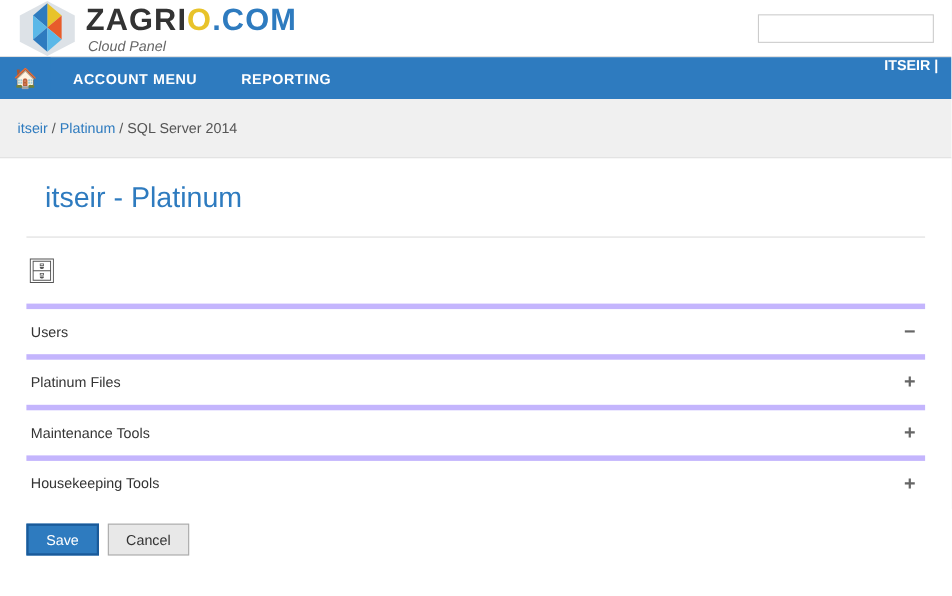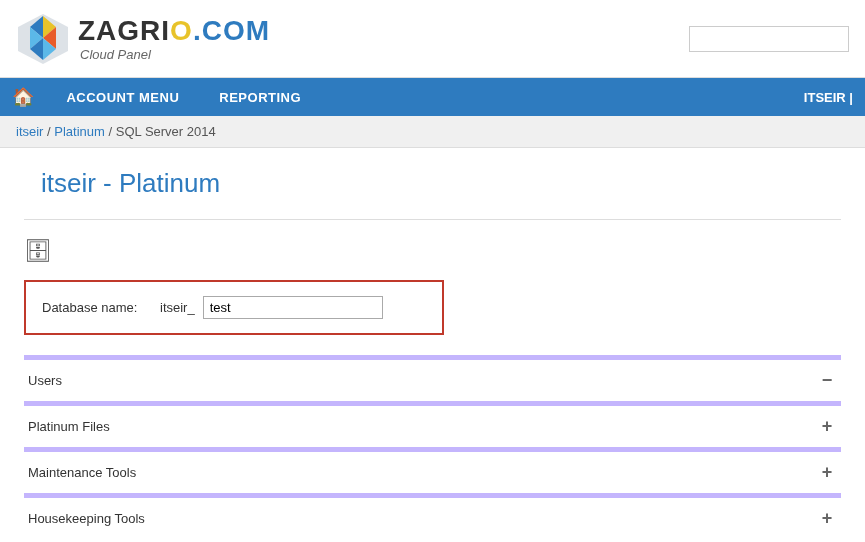--- a/index.html
+++ b/index.html
@@ -1,36 +1,36 @@
 <!DOCTYPE html>
 <html><head>
   <meta charset="utf-8">
   <style>
     * { margin: 0; padding: 0; box-sizing: border-box; }
     body { font-family: Arial, sans-serif; background: #f5f5f5; width: 865px; min-height: 542px; overflow-x: hidden; }
 
     
-    .header { background: #fff; display: flex; align-items: center; padding: 8px 16px; border-bottom: 1px solid #ddd; height: 78px; }
+    .header { background: #fff; display: flex; align-items: center; padding: 8px 16px; border-bottom: 1px solid #ddd; height: 52px; }
     .logo-area { display: flex; align-items: center; gap: 8px; }
     .logo-text { display: flex; flex-direction: column; }
     .logo-name { font-size: 28px; font-weight: bold; color: #333; letter-spacing: 1px; }
     .logo-name span.dot { color: #e8c32a; }
     .logo-name span.com { color: #2e7bbf; }
     .logo-subtitle { font-size: 13px; color: #666; margin-left: 2px; font-style: italic; }
     .header-search { margin-left: auto; }
     .header-search input { border: 1px solid #ccc; padding: 4px 8px; width: 160px; height: 26px; }
 
     
     .navbar { background: #2e7bbf; display: flex; align-items: center; height: 38px; }
     .navbar-home { background: #2e7bbf; border: none; color: #fff; padding: 0 12px; height: 38px; cursor: pointer; font-size: 18px; display: flex; align-items: center; }
     .navbar-item { color: #fff; padding: 16px 20px; height: 38px; display: flex; align-items: center; font-size: 13px; font-weight: bold; cursor: pointer; text-transform: uppercase; letter-spacing: 0.5px; }
-    .navbar-user { margin-left: auto; color: #fff; padding: 0 12px; height: 38px; display: flex; align-items: center; font-size: 13px; font-weight: bold; }
+    .navbar-user { margin-left: auto; color: #fff; padding: 0 12px; height: 38px; display: flex; font-size: 13px; font-weight: bold; }
 
     
-    .breadcrumb { background: #f0f0f0; padding: 8px 16px; font-size: 13px; color: #555; border-bottom: 1px solid #ddd; }
+    .breadcrumb { background: #f0f0f0; padding: 19px 16px; font-size: 13px; color: #555; border-bottom: 1px solid #ddd; }
     .breadcrumb a { color: #2e7bbf; text-decoration: none; }
     .breadcrumb span { color: #555; }
 
     
     .main { padding: 20px 24px; background: #fff; min-height: 430px; }
     .page-title { font-size: 26px; color: #2e7bbf; font-weight: normal; margin-bottom: 20px; margin-left: 17px; }
 
     
     .section-header { display: flex; align-items: center; gap: 10px; margin-bottom: 16px; }
     .db-icon { font-size: 22px; color: #555; }
@@ -110,25 +110,20 @@
 <div class="main">
   <h1 class="page-title">itseir - Platinum</h1>
   <hr class="title-separator">
 
   
   <div class="section-header">
     <span class="db-icon">🗄</span>
   </div>
 
   
-  <div class="db-name-box">
-    <span class="db-name-label">Database name:</span>
-    <span class="db-prefix">itseir_</span>
-    <input class="db-input" type="text" value="test" style="">
-  </div>
 
   
   <div class="collapsible-section">
     <span class="collapsible-label">Users</span>
     <span class="collapsible-toggle">−</span>
   </div>
   <div class="collapsible-section">
     <span class="collapsible-label">Platinum Files</span>
     <span class="collapsible-toggle">+</span>
   </div>

